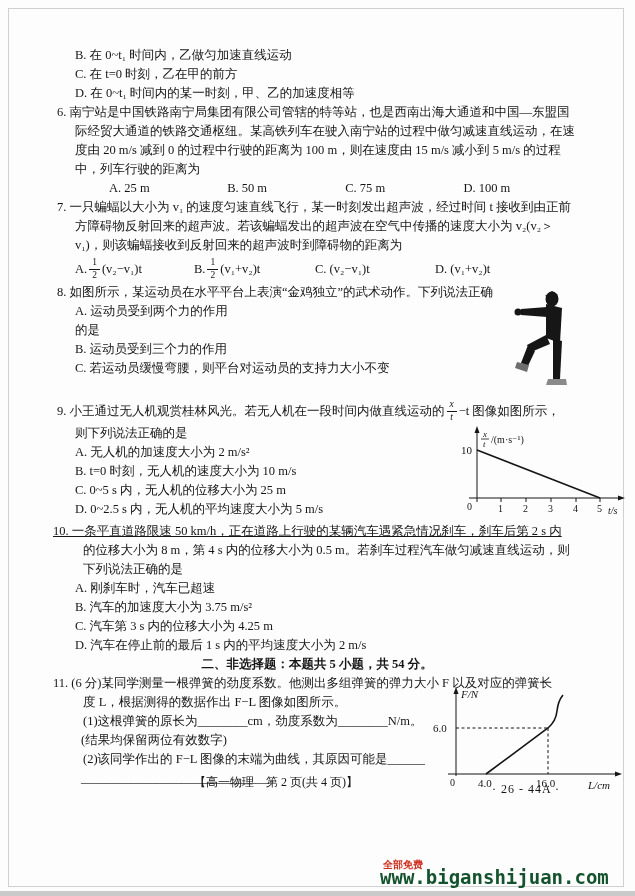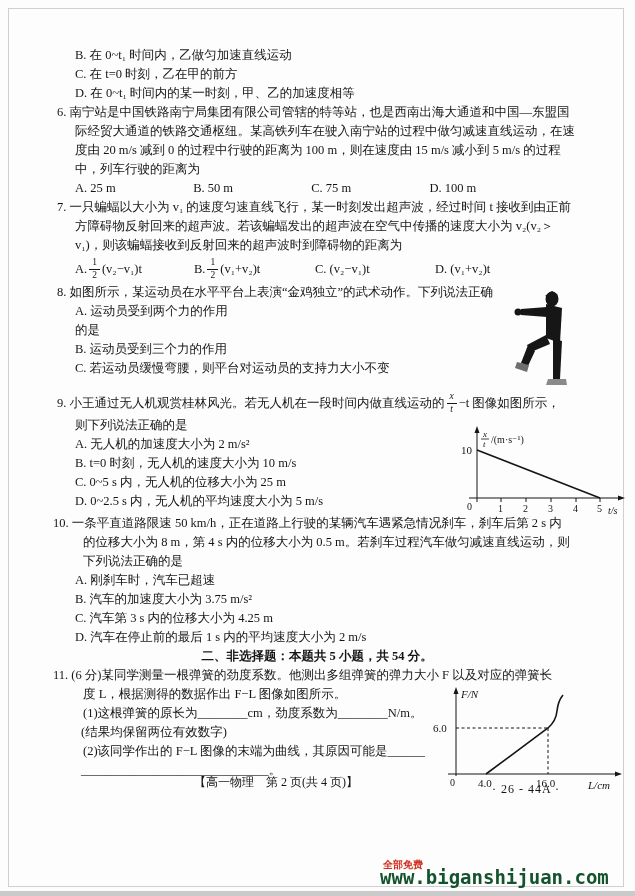--- a/index.html
+++ b/index.html
@@ -15,25 +15,25 @@
 
   .content{
     position:absolute;left:57px;top:46px;width:524px;
     font-size:12.5px;line-height:19px;letter-spacing:0;
   }
   .line{height:19px;line-height:19px;white-space:nowrap;}
   .ind{margin-left:18px;}
   .ind2{margin-left:26px;}
   .ind3{margin-left:24px;}
   .bold{font-weight:bold;text-align:center;}
-  .gap4{margin-top:12px;}
+  .gap4{margin-top:20px;}
   .gap3{margin-top:3px;}
 
   .optrow span{display:inline-block;}
-  .c0{width:115px;} .c1{width:115px;} .c2{width:115px;}
+  .c0{width:115px;margin-left:34px;} .c1{width:115px;} .c2{width:115px;}
   .q7row{display:flex;align-items:center;height:28px;}
   .q7row .opt{display:inline-flex;align-items:center;}
   .w0{width:119px;} .w1{width:121px;} .w2{width:120px;}
 
   .frac{display:inline-block;vertical-align:middle;text-align:center;
         font-size:9.5px;line-height:1;margin:0 2px;}
   .frac .num{display:block;border-bottom:1px solid #151515;padding:0 3px 1px;}
   .frac .den{display:block;padding-top:1px;}
   .fraci{font-style:italic;}
 
@@ -113,21 +113,21 @@
         <span class="den">t</span>
       </span>
       <span>−t 图像如图所示，</span>
     </div>
     <div class="line ind">则下列说法正确的是</div>
     <div class="line ind">A. 无人机的加速度大小为 2 m/s²</div>
     <div class="line ind">B. t=0 时刻，无人机的速度大小为 10 m/s</div>
     <div class="line ind">C. 0~5 s 内，无人机的位移大小为 25 m</div>
     <div class="line ind">D. 0~2.5 s 内，无人机的平均速度大小为 5 m/s</div>
 
-    <div class="line gap3" style="margin-left:-4px;">10. 一条平直道路限速 50 km/h，正在道路上行驶的某辆汽车遇紧急情况刹车，刹车后第 2 s 内</div>
+    <div class="line gap3" style="margin-left:-4px;text-decoration:underline;">10. 一条平直道路限速 50 km/h，正在道路上行驶的某辆汽车遇紧急情况刹车，刹车后第 2 s 内</div>
     <div class="line ind2">的位移大小为 8 m，第 4 s 内的位移大小为 0.5 m。若刹车过程汽车做匀减速直线运动，则</div>
     <div class="line ind2">下列说法正确的是</div>
     <div class="line ind">A. 刚刹车时，汽车已超速</div>
     <div class="line ind">B. 汽车的加速度大小为 3.75 m/s²</div>
     <div class="line ind">C. 汽车第 3 s 内的位移大小为 4.25 m</div>
     <div class="line ind">D. 汽车在停止前的最后 1 s 内的平均速度大小为 2 m/s</div>
 
     <div class="line bold" style="margin-left:-4px;">二、非选择题：本题共 5 小题，共 54 分。</div>
 
     <div class="line" style="margin-left:-4px;">11. (6 分)某同学测量一根弹簧的劲度系数。他测出多组弹簧的弹力大小 F 以及对应的弹簧长</div>

